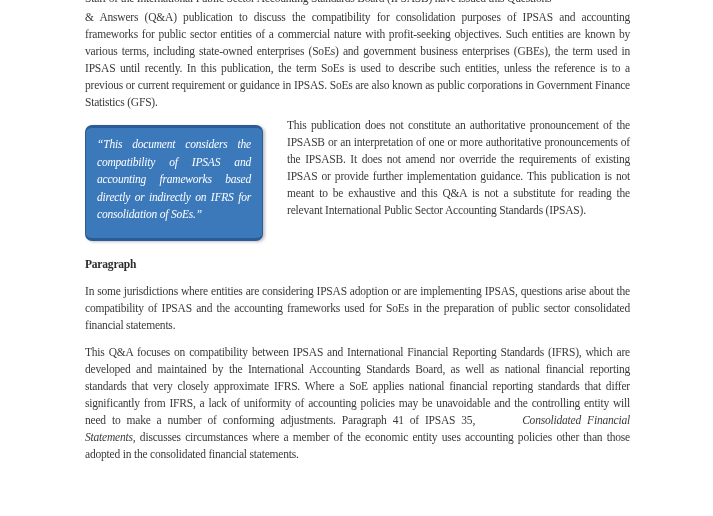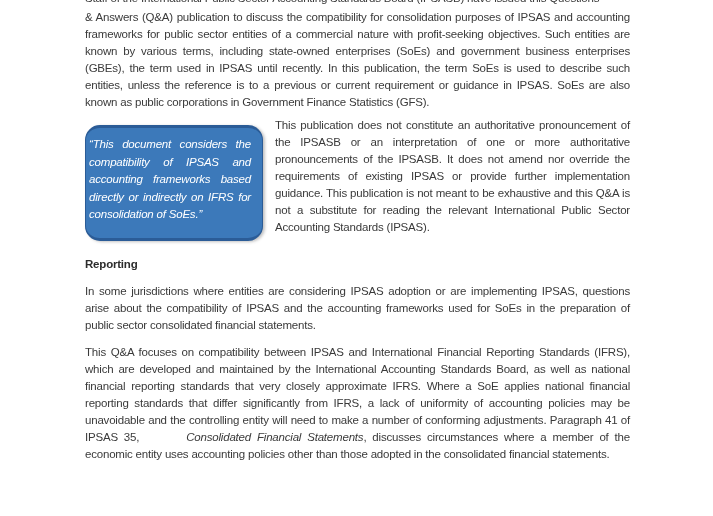--- a/index.html
+++ b/index.html
@@ -10,51 +10,51 @@
     height: 516px;
     background: #ffffff;
     overflow: hidden;
     font-family: "Liberation Sans", "DejaVu Sans", sans-serif;
     font-size: 11.5px;
     line-height: 17px;
     letter-spacing: -0.2px;
     color: #3a3a3a;
   }
 
-  .content { padding: 0 83px 0 85px; }
+  .content { padding: 0 83px 0 85px; font-family: Liberation Serif, serif; }
 
   p { margin: 0; text-align: justify; }
 
   
   .clip-line { height: 5px; overflow: hidden; margin-bottom: 4px; }
   .clip-inner { margin-top: -10px; white-space: nowrap; }
 
   .callout-row { display: flex; align-items: flex-start; margin-top: 10px; }
 
   .callout {
     flex: 0 0 auto;
     width: 178px;
     box-sizing: border-box;
     margin-top: 4px;
     background: #3c79ba;
     border: 1px solid #2b5c97;
     border-top-width: 3px;
     border-bottom-width: 3px;
-    border-radius: 15px;
+    border-radius: 7px;
     box-shadow: 2px 1px 3px rgba(120,120,120,0.45);
-    padding: 8px 11px 14px 3px;
+    padding: 8px 11px 14px 11px;
     color: #ffffff;
     font-style: italic;
     line-height: 17.5px;
     text-align: justify;
   }
 
   .disclaimer {
     flex: 1 1 auto;
-    margin-left: 12px;
+    margin-left: 24px;
     margin-top: -4px;
   }
 
   .section-heading {
     margin: 15px 0 6px 0;
     font-size: 11.5px;
     font-weight: bold;
     color: #2c2c2c;
     text-align: left;
   }
@@ -75,20 +75,20 @@
 
     <p>&amp; Answers (Q&amp;A) publication to discuss the compatibility for consolidation purposes of IPSAS and accounting frameworks for public sector entities of a commercial nature with profit-seeking objectives. Such entities are known by various terms, including state-owned enterprises (SoEs) and government business enterprises (GBEs), the term used in IPSAS until recently. In this publication, the term SoEs is used to describe such entities, unless the reference is to a previous or current requirement or guidance in IPSAS. SoEs are also known as public corporations in Government Finance Statistics (GFS).</p>
 
     <div class="callout-row">
       <div class="callout">
         <span>“This document considers the compatibility of IPSAS and accounting frameworks based directly or indirectly on IFRS for consolidation of SoEs.”</span>
       </div>
       <p class="disclaimer">This publication does not constitute an authoritative pronouncement of the IPSASB or an interpretation of one or more authoritative pronouncements of the IPSASB. It does not amend nor override the requirements of existing IPSAS or provide further implementation guidance. This publication is not meant to be exhaustive and this Q&amp;A is not a substitute for reading the relevant International Public Sector Accounting Standards (IPSAS).</p>
     </div>
 
-    <h3 class="section-heading">Reporting</h3>
+    <h3 class="section-heading">Paragraph</h3>
 
     <p class="body-para">In some jurisdictions where entities are considering IPSAS adoption or are implementing IPSAS, questions arise about the compatibility of IPSAS and the accounting frameworks used for SoEs in the preparation of public sector consolidated financial statements.</p>
 
     <p class="body-para"><span>This Q&amp;A focuses on compatibility between IPSAS and International Financial Reporting Standards (IFRS), which are developed and maintained by the International Accounting Standards Board, as well as national financial reporting standards that very closely approximate IFRS. Where a SoE applies national financial reporting standards that differ significantly from IFRS, a lack of uniformity of accounting policies may be unavoidable and the controlling entity will need to make a number of conforming adjustments. Paragraph 41 of IPSAS 35, </span><span class="italic-title">Consolidated Financial Statements</span><span>, discusses circumstances where a member of the economic entity uses accounting policies other than those adopted in the consolidated financial statements.</span></p>
 
   </div>
 </div>
 
 </body></html>

